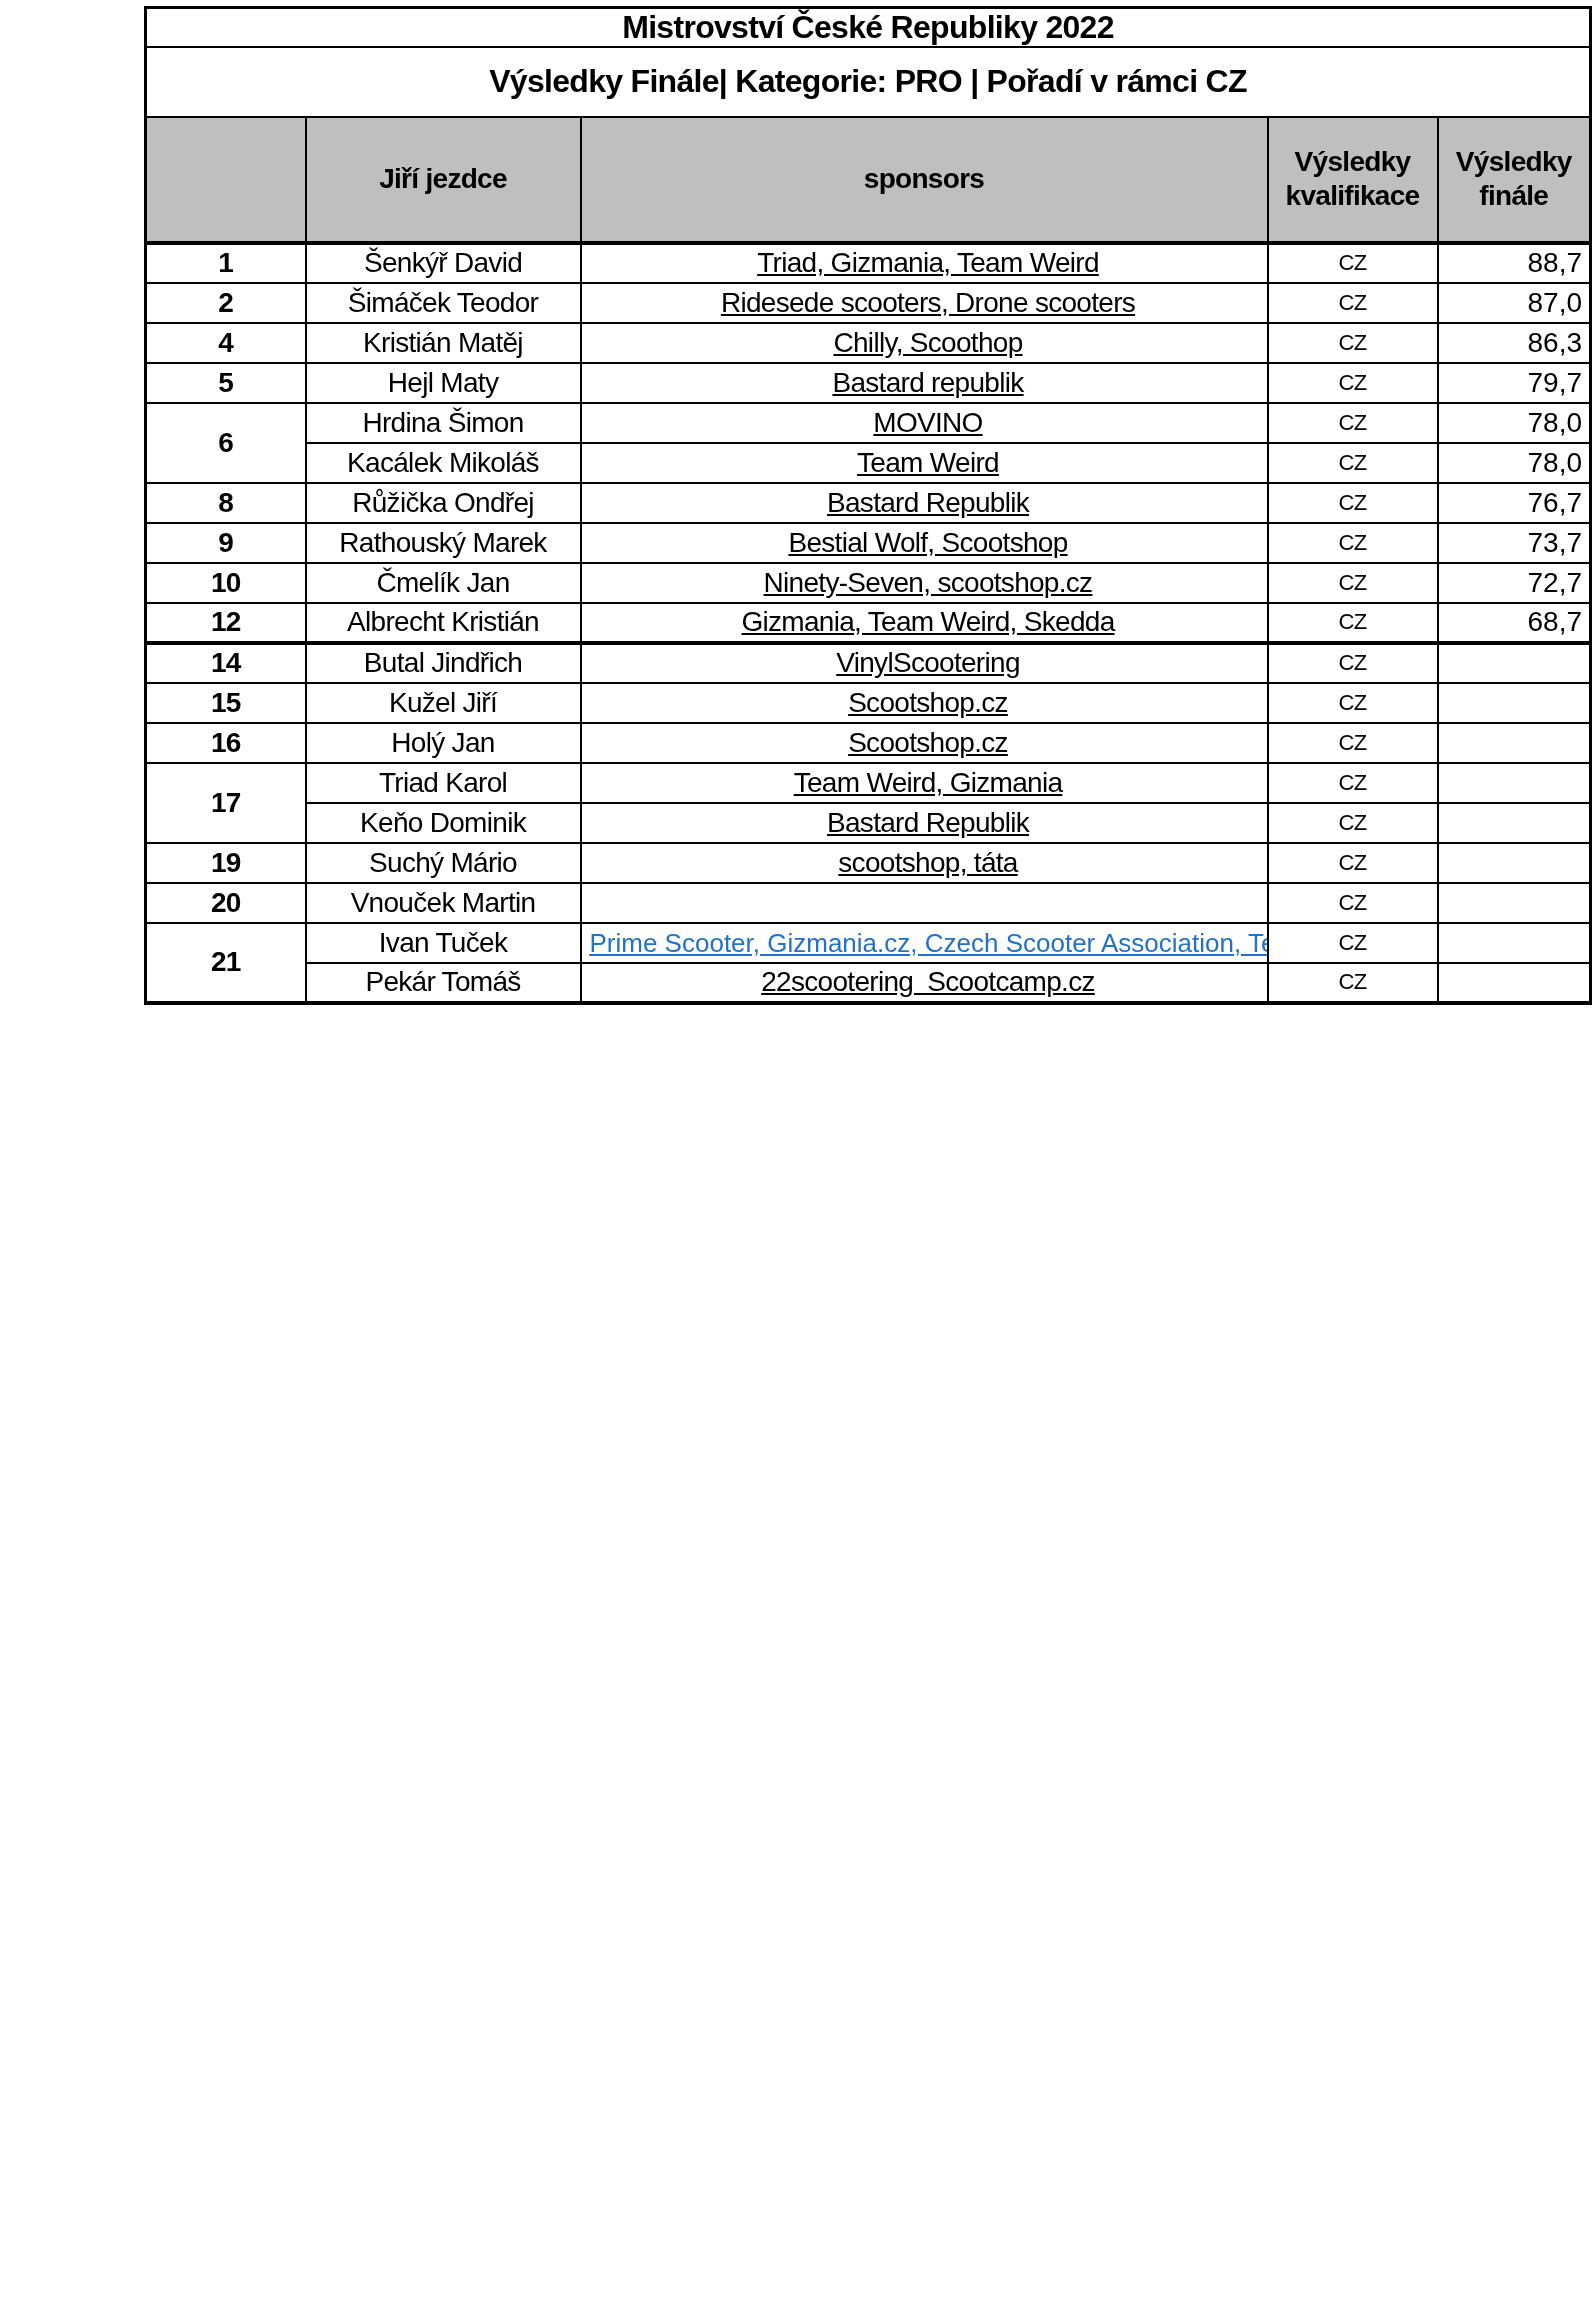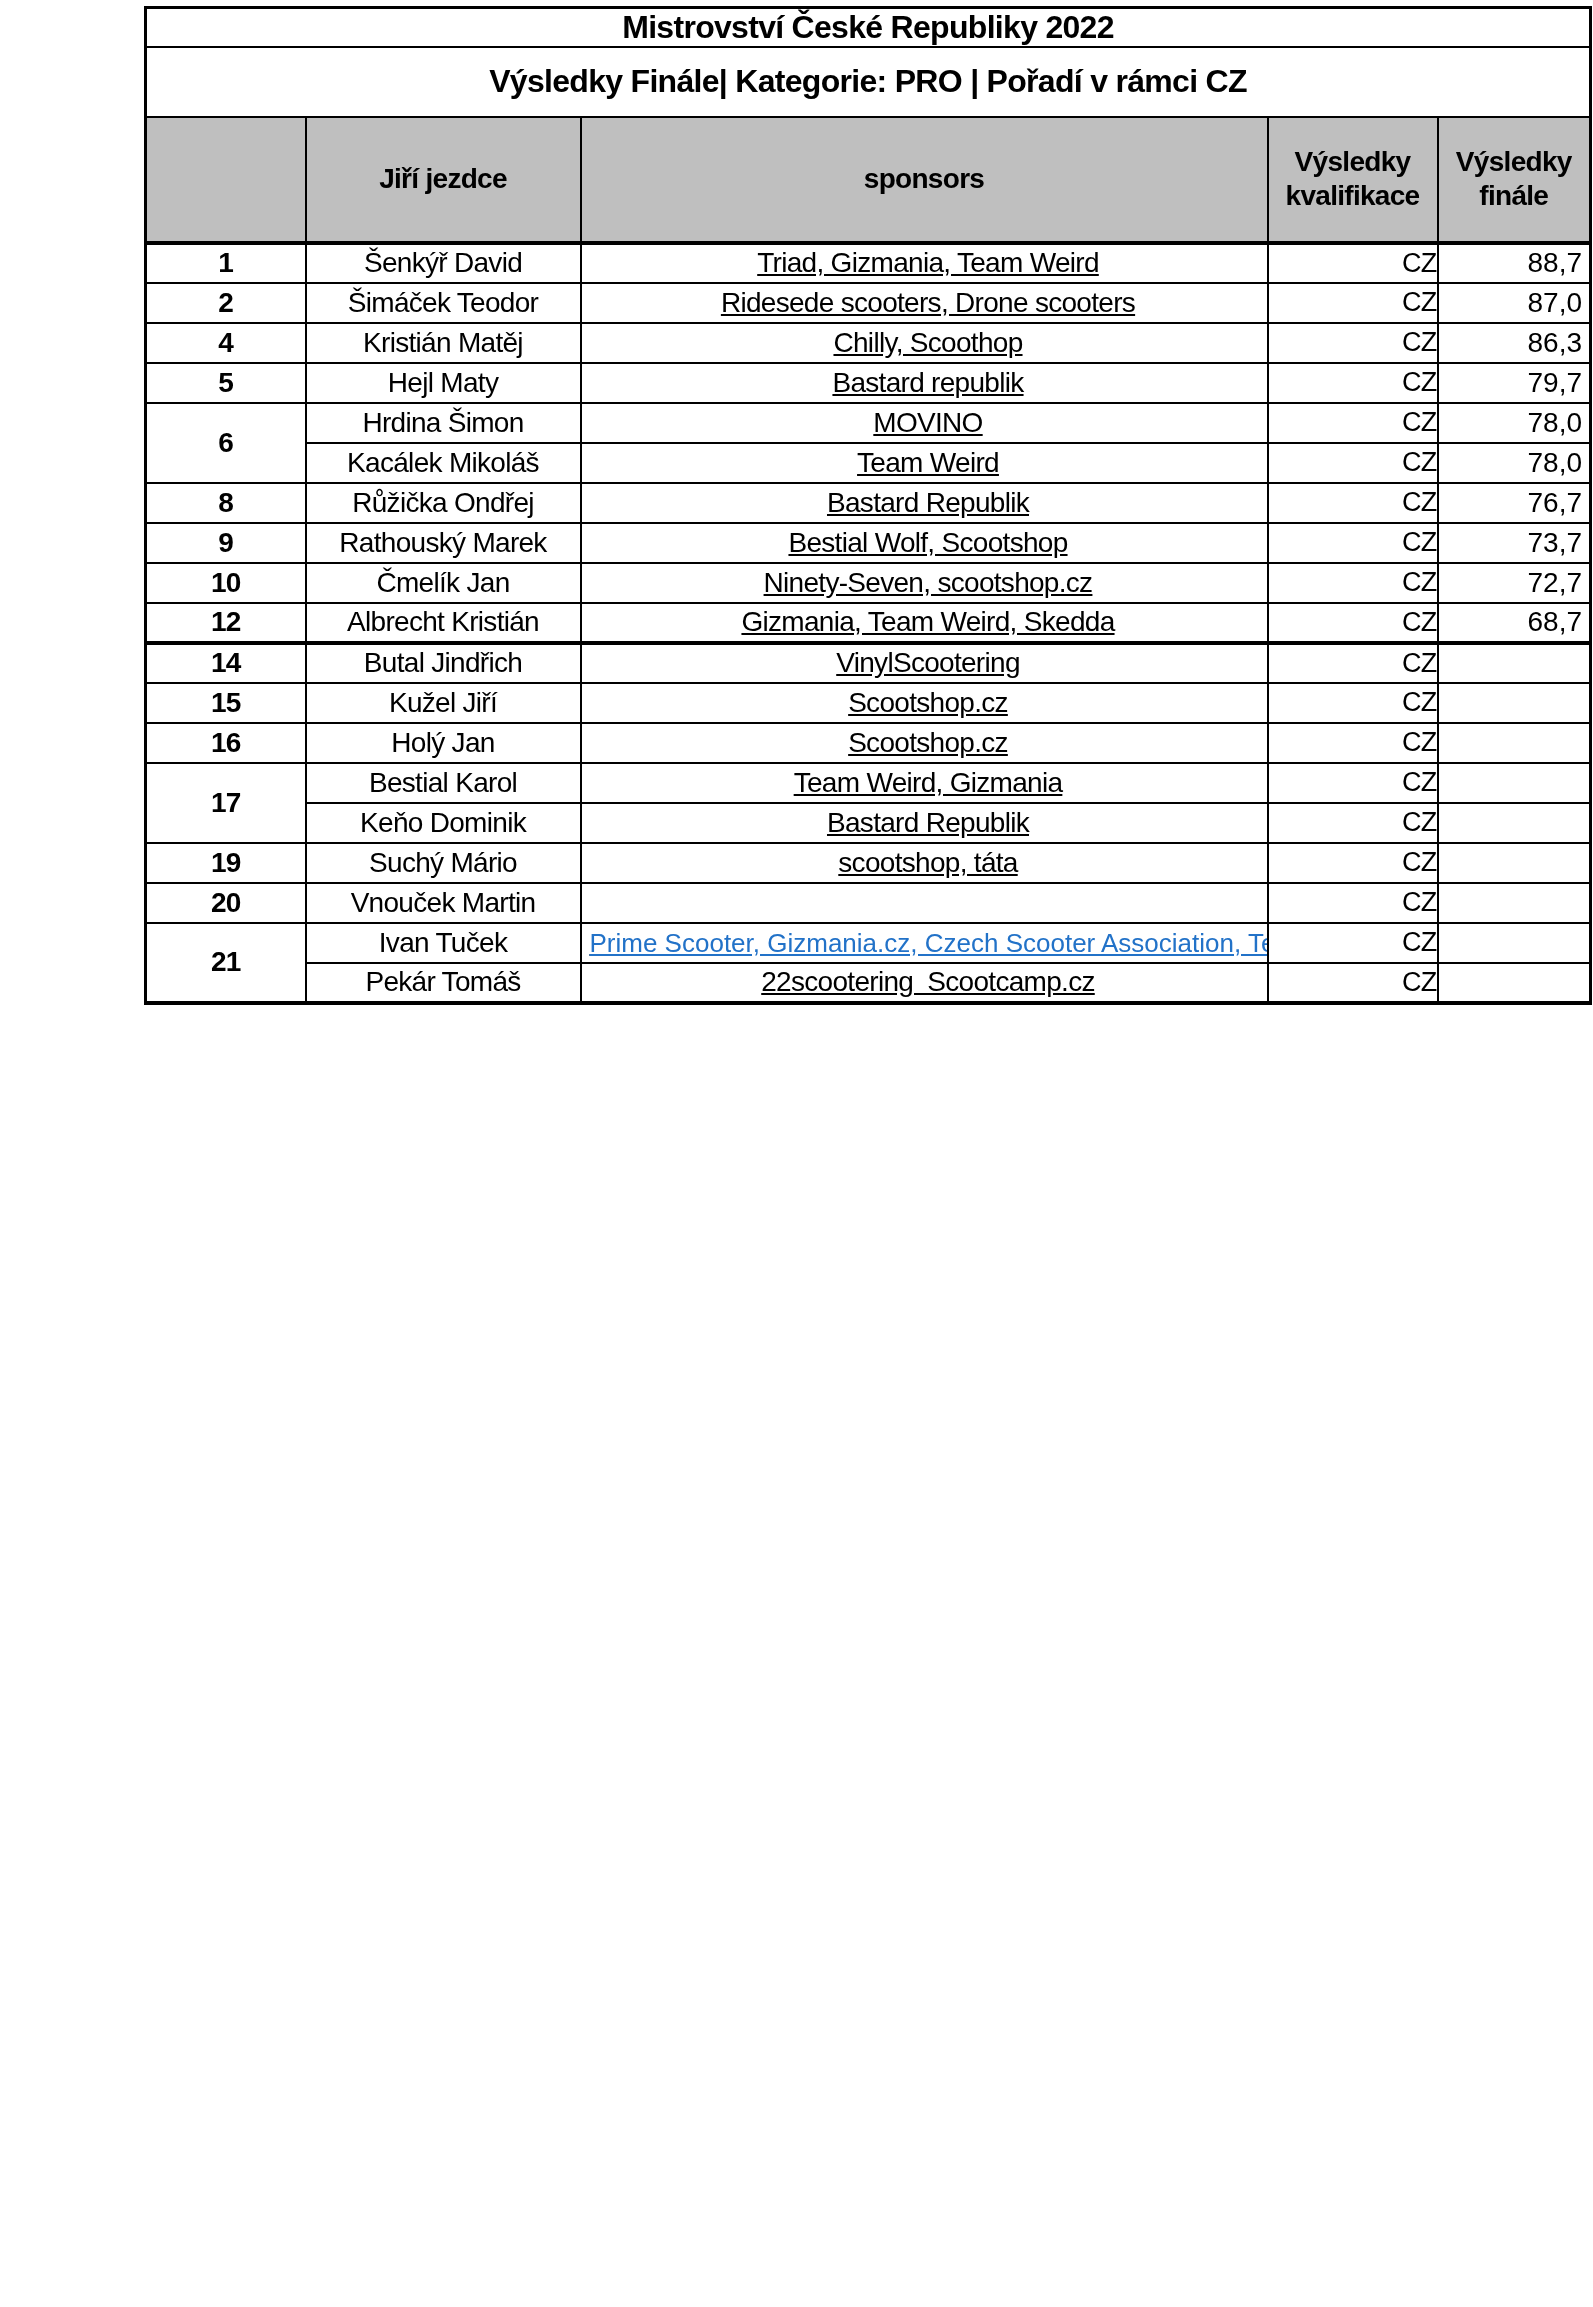--- a/index.html
+++ b/index.html
@@ -61,21 +61,21 @@
     text-align:center;
     font-weight:bold;
     font-size:28px;
     line-height:34px;
     white-space:pre-line;
   }
   tr.data-row td{height:40px;}
   td.rank{text-align:center;font-weight:bold;}
   td.name{text-align:center;padding-left:0;white-space:pre;}
   td.spon{text-align:center;padding-left:8px;white-space:pre;text-decoration:underline;}
-  td.kval{text-align:right;font-size:27px;border-left-width:2.8px;}
+  td.kval{text-align:center;font-size:22px;border-left-width:2.8px;}
   td.fin{
     text-align:right;
     padding-right:7px;
     letter-spacing:0;
     font-size:28px;
     border-left-width:2.8px;
   }
   tr.thick-top td{border-top:4.2px solid var(--border);}
   .link{
     color:var(--link);
@@ -201,21 +201,21 @@
   </tr>
         <tr class="data-row">
     <td class="rank">16</td>
     <td class="name">Holý Jan</td>
     <td class="spon">Scootshop.cz</td>
     <td class="kval">CZ</td>
     <td class="fin"></td>
   </tr>
         <tr class="data-row">
     <td class="rank" rowspan="2">17</td>
-    <td class="name">Bestial Karol</td>
+    <td class="name">Triad Karol</td>
     <td class="spon">Team Weird, Gizmania</td>
     <td class="kval">CZ</td>
     <td class="fin"></td>
   </tr>
         <tr class="data-row">
 
     <td class="name">Keňo Dominik</td>
     <td class="spon">Bastard Republik</td>
     <td class="kval">CZ</td>
     <td class="fin"></td>

